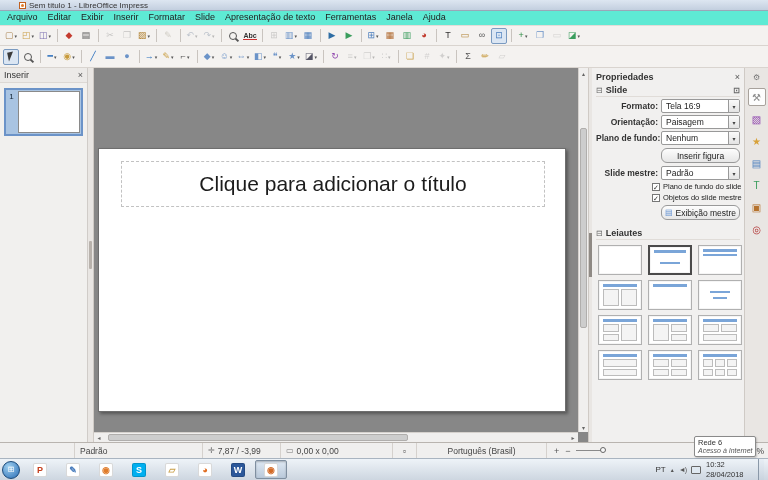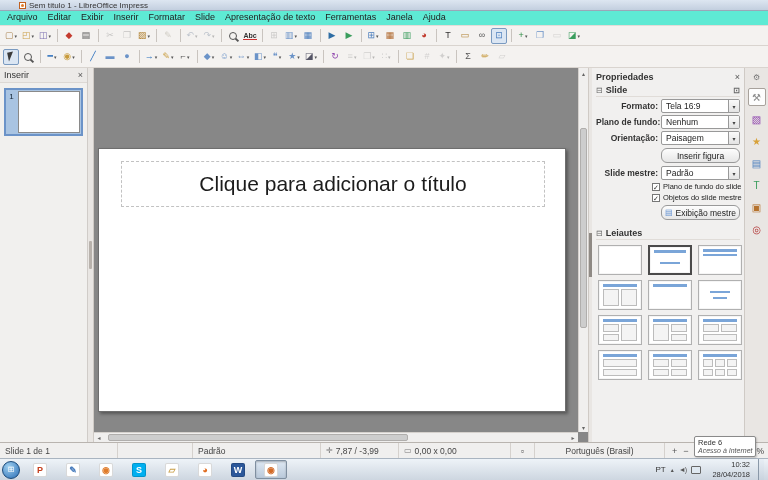--- a/index.html
+++ b/index.html
@@ -128,21 +128,21 @@
        border:1px solid #1a4a7a;color:#fff;font-size:8px;display:flex;align-items:center;justify-content:center;margin-right:4px;}
   .tb-app{width:32px;height:19px;border:1px solid transparent;border-radius:2px;display:flex;align-items:center;justify-content:center;margin-right:1px;}
   .tb-app.act{background:linear-gradient(#dfe9f4,#b9c9da);border-color:#7f8fa0;box-shadow:inset 0 1px 2px rgba(0,0,0,.25);}
   .app-ico{width:14px;height:14px;border-radius:2px;display:flex;align-items:center;justify-content:center;
            font-size:9px;font-weight:bold;border:1px solid rgba(0,0,0,.15);}
   .tray{margin-left:auto;display:flex;align-items:center;gap:5px;padding-right:2px;}
   .tray .txt{font-size:8px;color:#333;}
   .tray .hid{font-size:6px;color:#555;}
   .spk{font-size:7px;color:#555;letter-spacing:-1px;}
   .net{width:10px;height:8px;border:1px solid #666;background:#dfe8f0;border-radius:1px;}
-  .clock{font-size:7.5px;color:#333;text-align:right;line-height:1.25;width:44px;}
+  .clock{font-size:7.5px;color:#333;line-height:1.25;width:44px;}
   .showdesk{width:6px;height:22px;border-left:1px solid #8a98a8;background:linear-gradient(#e8eef5,#c8d2dd);margin-left:3px;}
 
   
   .nettip{position:absolute;left:694px;top:436px;width:62px;height:21px;background:#fff;border:1px solid #8a8a8a;
           border-radius:2px;padding:1px 3px;z-index:99;box-shadow:1px 1px 2px rgba(0,0,0,.2);}
   .nettip .l1{font-size:7.5px;color:#333;}
   .nettip .l2{font-size:7px;color:#555;font-style:italic;white-space:nowrap;}
 </style>
 </head>
 <body>
@@ -440,30 +440,30 @@
         <span class="panelmenu">⊡</span>
       </div>
       <div class="frow">
         <span class="flabel">Formato:</span>
         <span class="fselect">
           <span class="val">Tela 16:9</span>
           <span class="dbtn">▾</span>
         </span>
       </div>
       <div class="frow">
+        <span class="flabel">Orientação:</span>
+        <span class="fselect">
+          <span class="val">Paisagem</span>
+          <span class="dbtn">▾</span>
+        </span>
+      </div>
+      <div class="frow">
         <span class="flabel">Plano de fundo:</span>
         <span class="fselect">
           <span class="val">Nenhum</span>
-          <span class="dbtn">▾</span>
-        </span>
-      </div>
-      <div class="frow">
-        <span class="flabel">Orientação:</span>
-        <span class="fselect">
-          <span class="val">Paisagem</span>
           <span class="dbtn">▾</span>
         </span>
       </div>
       <div class="sbtn">Inserir figura</div>
       <div class="frow">
         <span class="flabel">Slide mestre:</span>
         <span class="fselect">
           <span class="val">Padrão</span>
           <span class="dbtn">▾</span>
         </span>
@@ -608,23 +608,20 @@
         <div class="tab-ico" style="color: rgb(142, 68, 173);">▧</div>
         <div class="tab-ico" style="color: rgb(216, 162, 58);">★</div>
         <div class="tab-ico" style="color: rgb(74, 125, 189);">▤</div>
         <div class="tab-ico" style="color: rgb(58, 157, 93);">T</div>
         <div class="tab-ico" style="color: rgb(181, 114, 45);">▣</div>
         <div class="tab-ico" style="color: rgb(176, 48, 48);">◎</div>
       </div>
   </div>
 
   <div class="statusbar">
-    <div class="seg" style="width:118px;">
-      <span>Slide 1 de 1</span>
-    </div>
     <div class="seg" style="width:75px;"></div>
     <div class="seg" style="width:128px;">
       <span>Padrão</span>
     </div>
     <div class="seg" style="width:78px;">
       <span class="sico">✛</span>
       <span>7,87 / -3,99</span>
     </div>
     <div class="seg" style="width:112px;">
       <span class="sico">▭</span>

